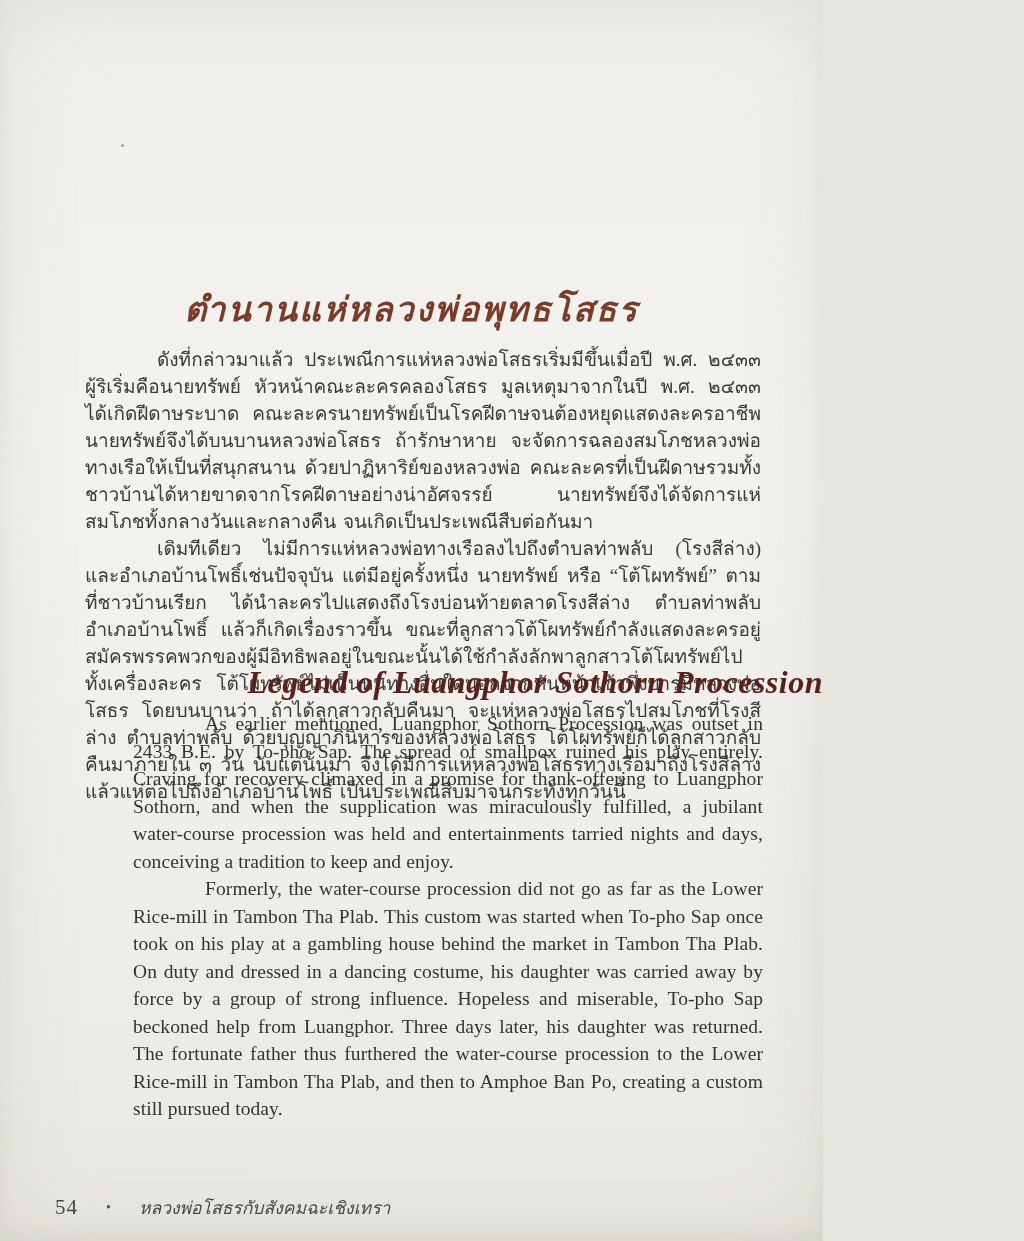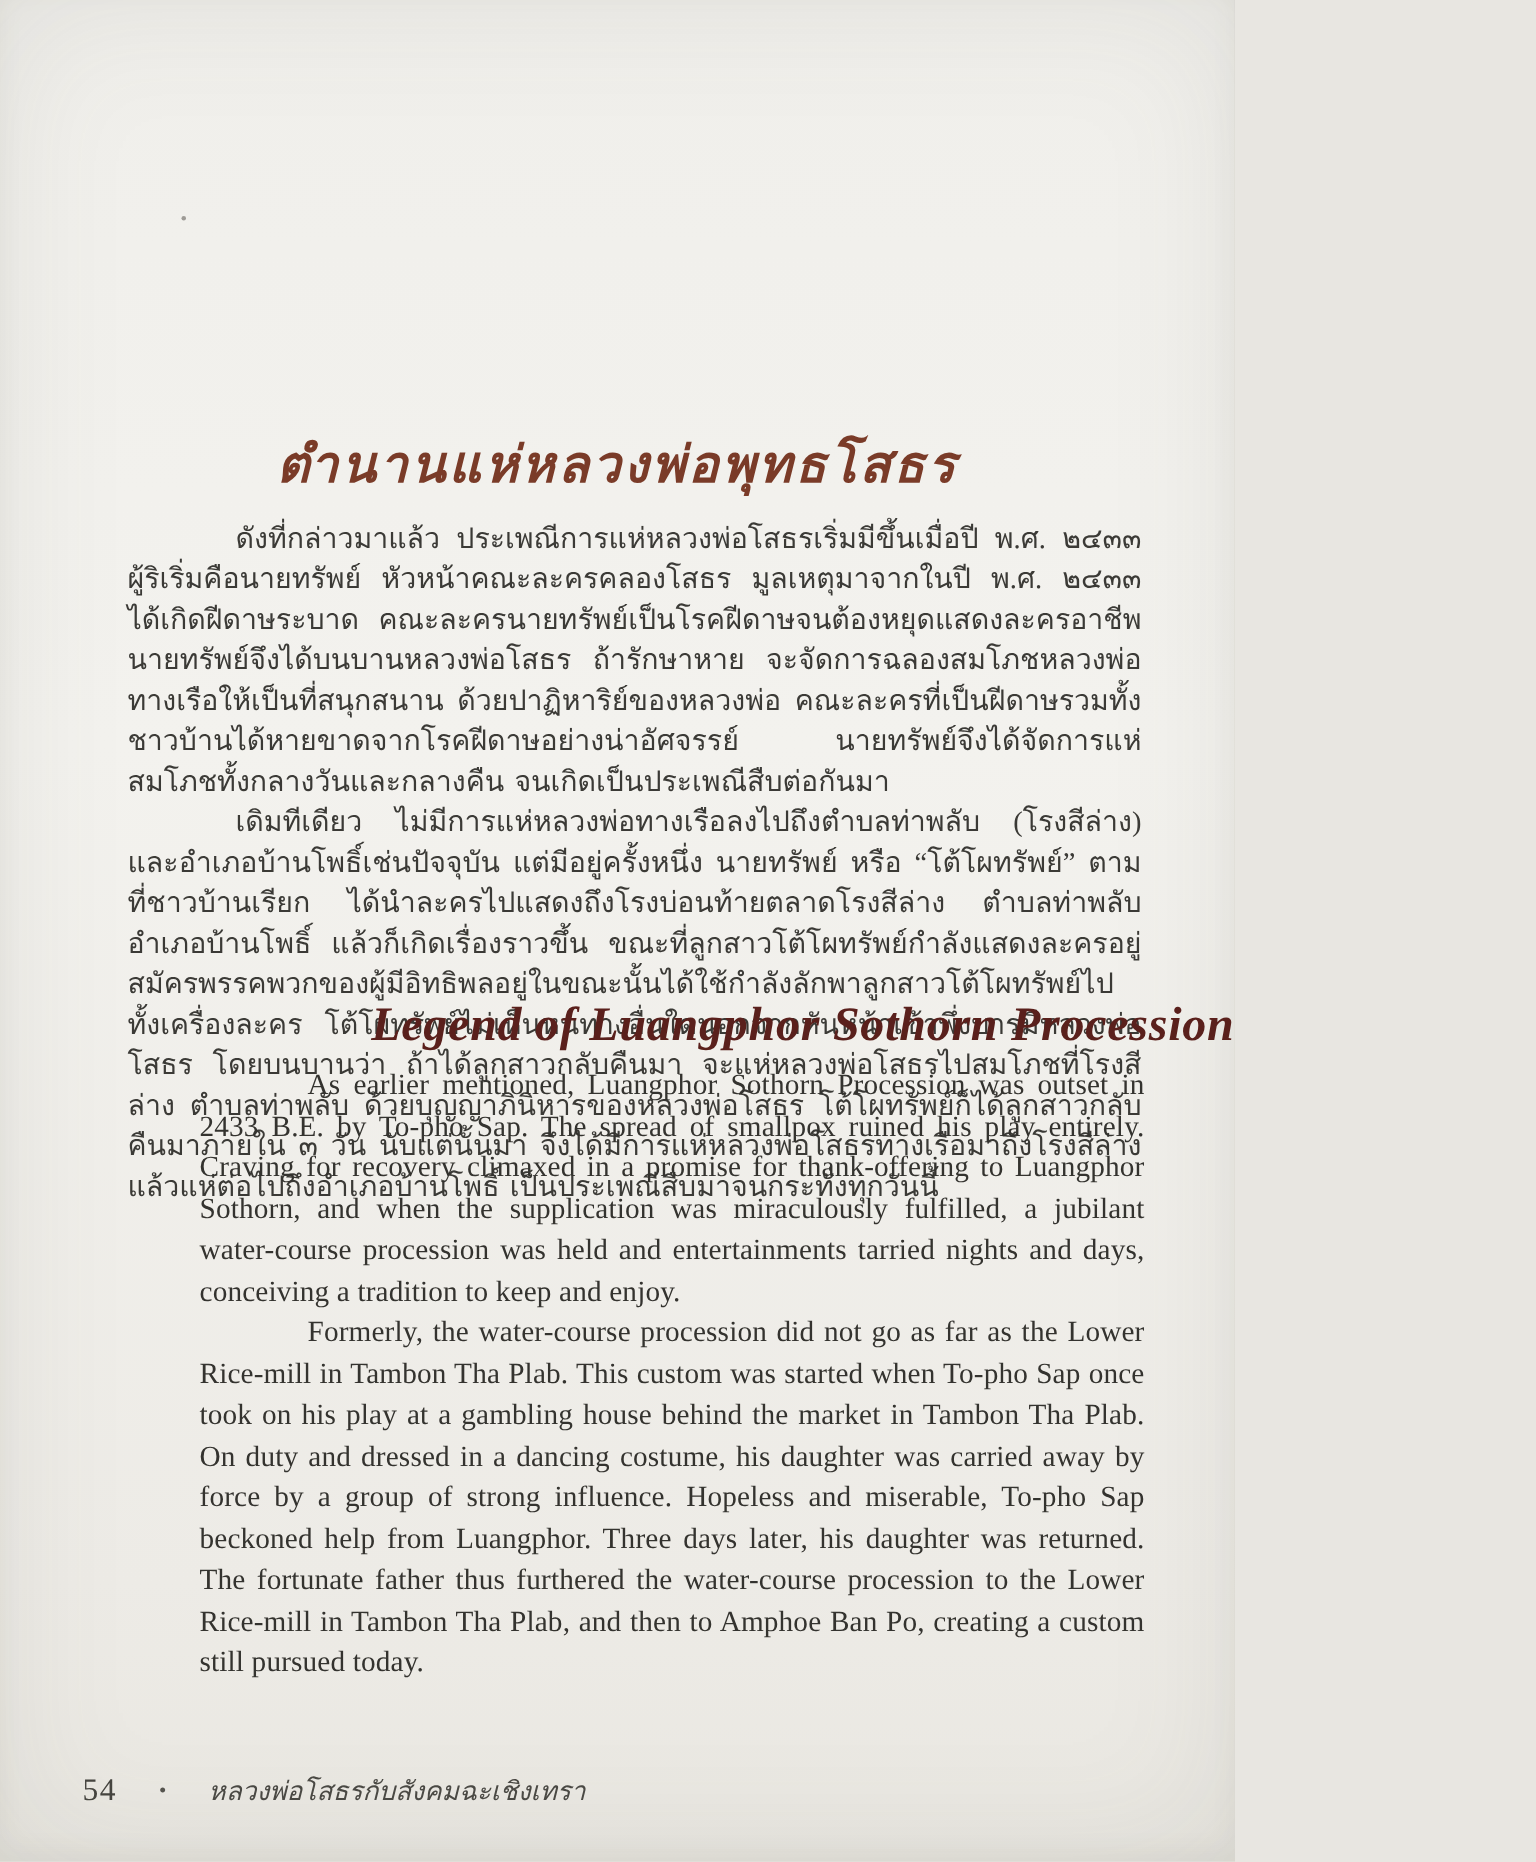--- a/index.html
+++ b/index.html
@@ -101,20 +101,21 @@
   .footer .bullet {
     font-size: 14px;
     position: relative;
     top: -2px;
     color: #55544e;
   }
   .footer .book-title {
     font-size: 17.5px;
     font-style: italic;
     color: #4a4944;
+    margin-top: 14px;
   }
 </style>
 </head>
 <body>
 
 <div class="page">
 
   <div class="speck"></div>
 
   <h1 class="thai-title">ตำนานแห่หลวงพ่อพุทธโสธร</h1>

